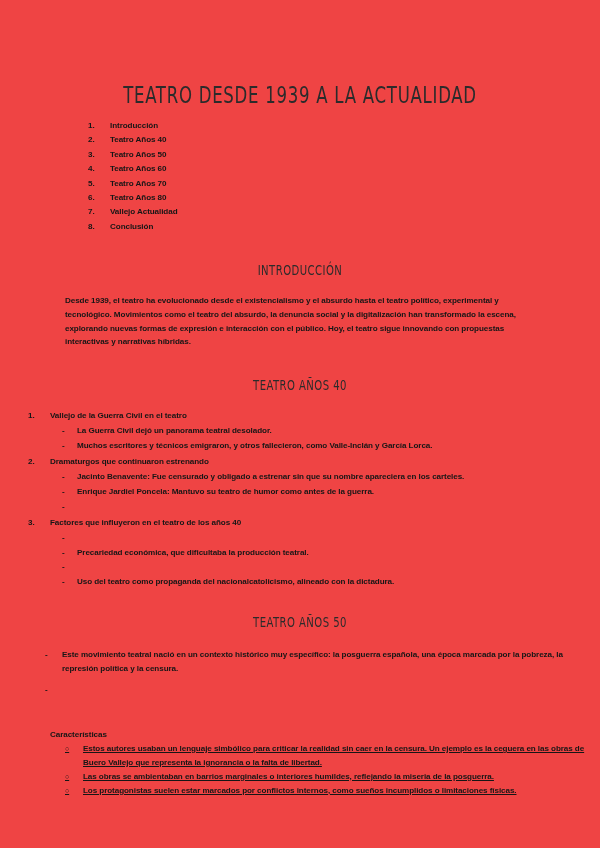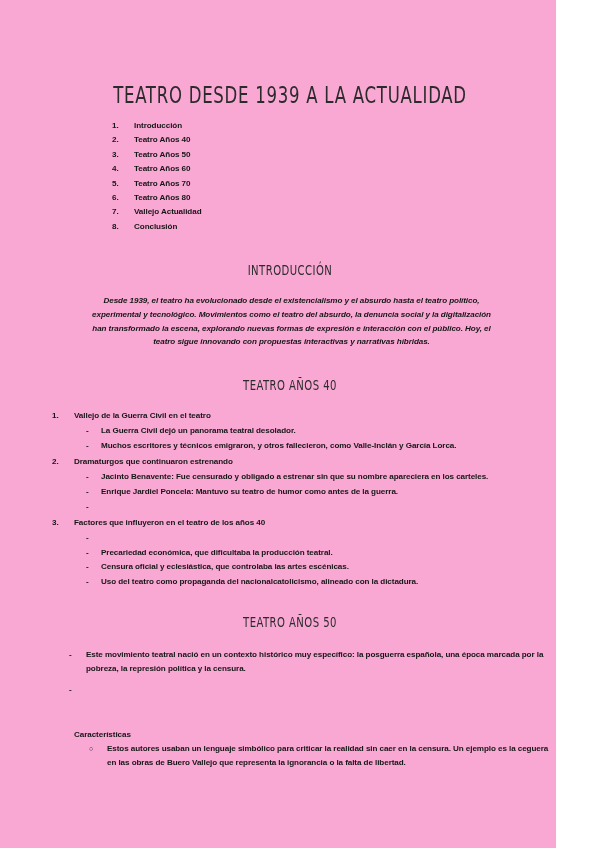--- a/index.html
+++ b/index.html
@@ -10,26 +10,25 @@
   body {
     width: 600px;
     height: 848px;
     font-family: "Liberation Sans", sans-serif;
     color: #1a1a1a;
     -webkit-font-smoothing: antialiased;
   }
 
   .page {
     position: relative;
-    width: 556px;
+    width: 600px;
     height: 848px;
-    background: #f9a8d4;
+    background: #ef4444;
     overflow: hidden;
     box-sizing: border-box;
-    padding-left: 24px;
   }
 
   
   .display {
     font-family: "DejaVu Sans Condensed", "Liberation Sans Narrow", "Liberation Sans", sans-serif;
     font-stretch: condensed;
     text-transform: uppercase;
     color: #2b2b2b;
     text-align: center;
     font-weight: 400;
@@ -107,29 +106,29 @@
 
   
   .lvl2 { padding-left: 62px; margin-top: 1px; }
   .lvl2 > .marker { width: 15px; }
 
   
   .lvlA { padding-left: 45px; margin-top: 0; }
   .lvlA > .marker { width: 17px; }
 
   
-  .lvlB { padding-left: 65px; margin-top: 0; }
+  .lvlB { padding-left: 65px; margin-top: 0; text-decoration: underline; }
   .lvlB > .marker { width: 18px; font-size: 7px; line-height: 14px; }
 
   .plain-label { padding-left: 50px; }
 
   
   .block-index { margin: 11px 0 0 0; padding-left: 88px; }
   .intro-head  { margin-top: 28px; }
-  .intro-para  { margin: 15px 0 16px 0; padding: 0 62px 0 65px; text-align: center; font-style: italic; }
+  .intro-para  { margin: 15px 0 16px 0; padding: 0 62px 0 65px; text-align: left; }
   .s40-head    { margin-top: 28px; }
   .s40-body    { margin-top: 15px; }
   .s50-head    { margin-top: 25px; }
   .s50-body    { margin-top: 17px; }
   .carac-block { margin-top: 31px; }
 
   .gap-sm { height: 7px; }
 </style>
 </head>
 <body>
@@ -224,21 +223,20 @@
     </div>
     <div class="row lvl2">
       <span class="marker">-</span>
     </div>
     <div class="row lvl2">
       <span class="marker">-</span>
       <span class="content">Precariedad económica, que dificultaba la producción teatral.</span>
     </div>
     <div class="row lvl2">
       <span class="marker">-</span>
-      <span class="content">Censura oficial y eclesiástica, que controlaba las artes escénicas.</span>
     </div>
     <div class="row lvl2">
       <span class="marker">-</span>
       <span class="content">Uso del teatro como propaganda del nacionalcatolicismo, alineado con la dictadura.</span>
     </div>
   </div>
 
   <div class="s50-head">
     <h2 class="display section-title">TEATRO AÑOS 50</h2>
   </div>
@@ -253,15 +251,23 @@
       <span class="marker">-</span>
     </div>
   </div>
 
   <div class="carac-block body-text">
     <div class="plain-label">Características</div>
     <div class="row lvlB">
       <span class="marker">○</span>
       <span class="content">Estos autores usaban un lenguaje simbólico para criticar la realidad sin caer en la censura. Un ejemplo es la ceguera en las obras de Buero Vallejo que representa la ignorancia o la falta de libertad.</span>
     </div>
+    <div class="row lvlB">
+      <span class="marker">○</span>
+      <span class="content">Las obras se ambientaban en barrios marginales o interiores humildes, reflejando la miseria de la posguerra.</span>
+    </div>
+    <div class="row lvlB">
+      <span class="marker">○</span>
+      <span class="content">Los protagonistas suelen estar marcados por conflictos internos, como sueños incumplidos o limitaciones físicas.</span>
+    </div>
   </div>
 
 </div>
 
 </body></html>

